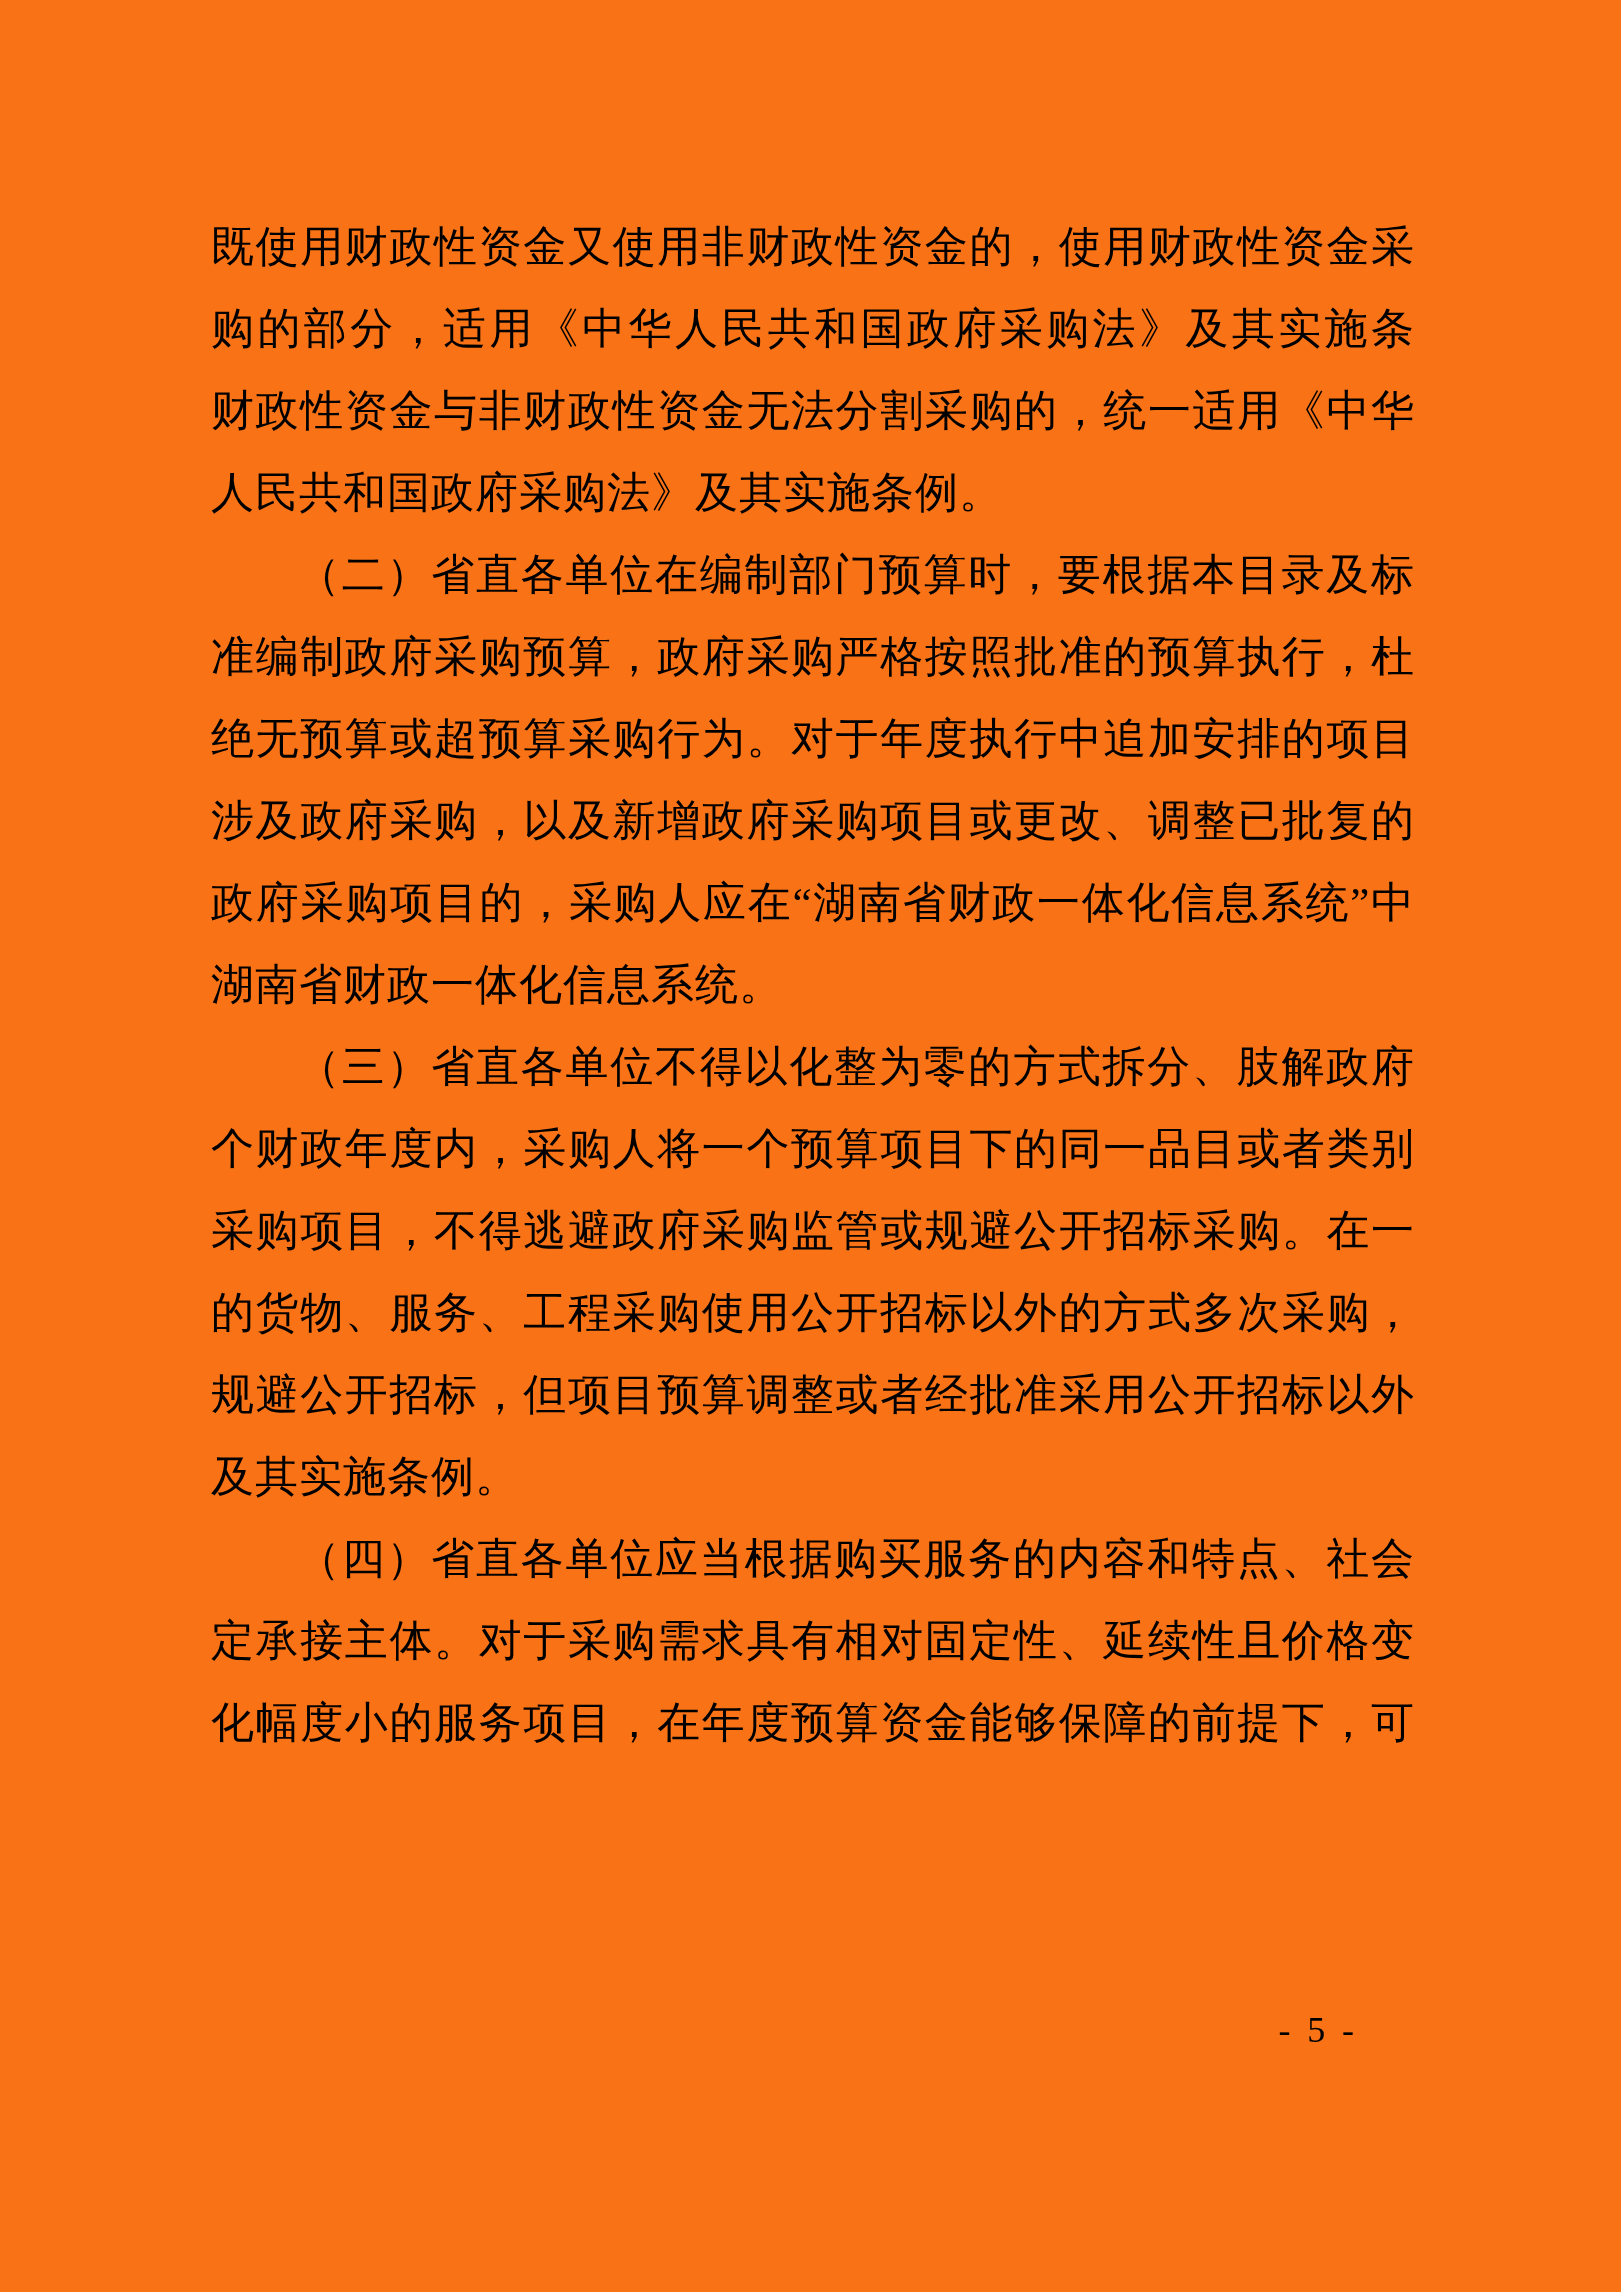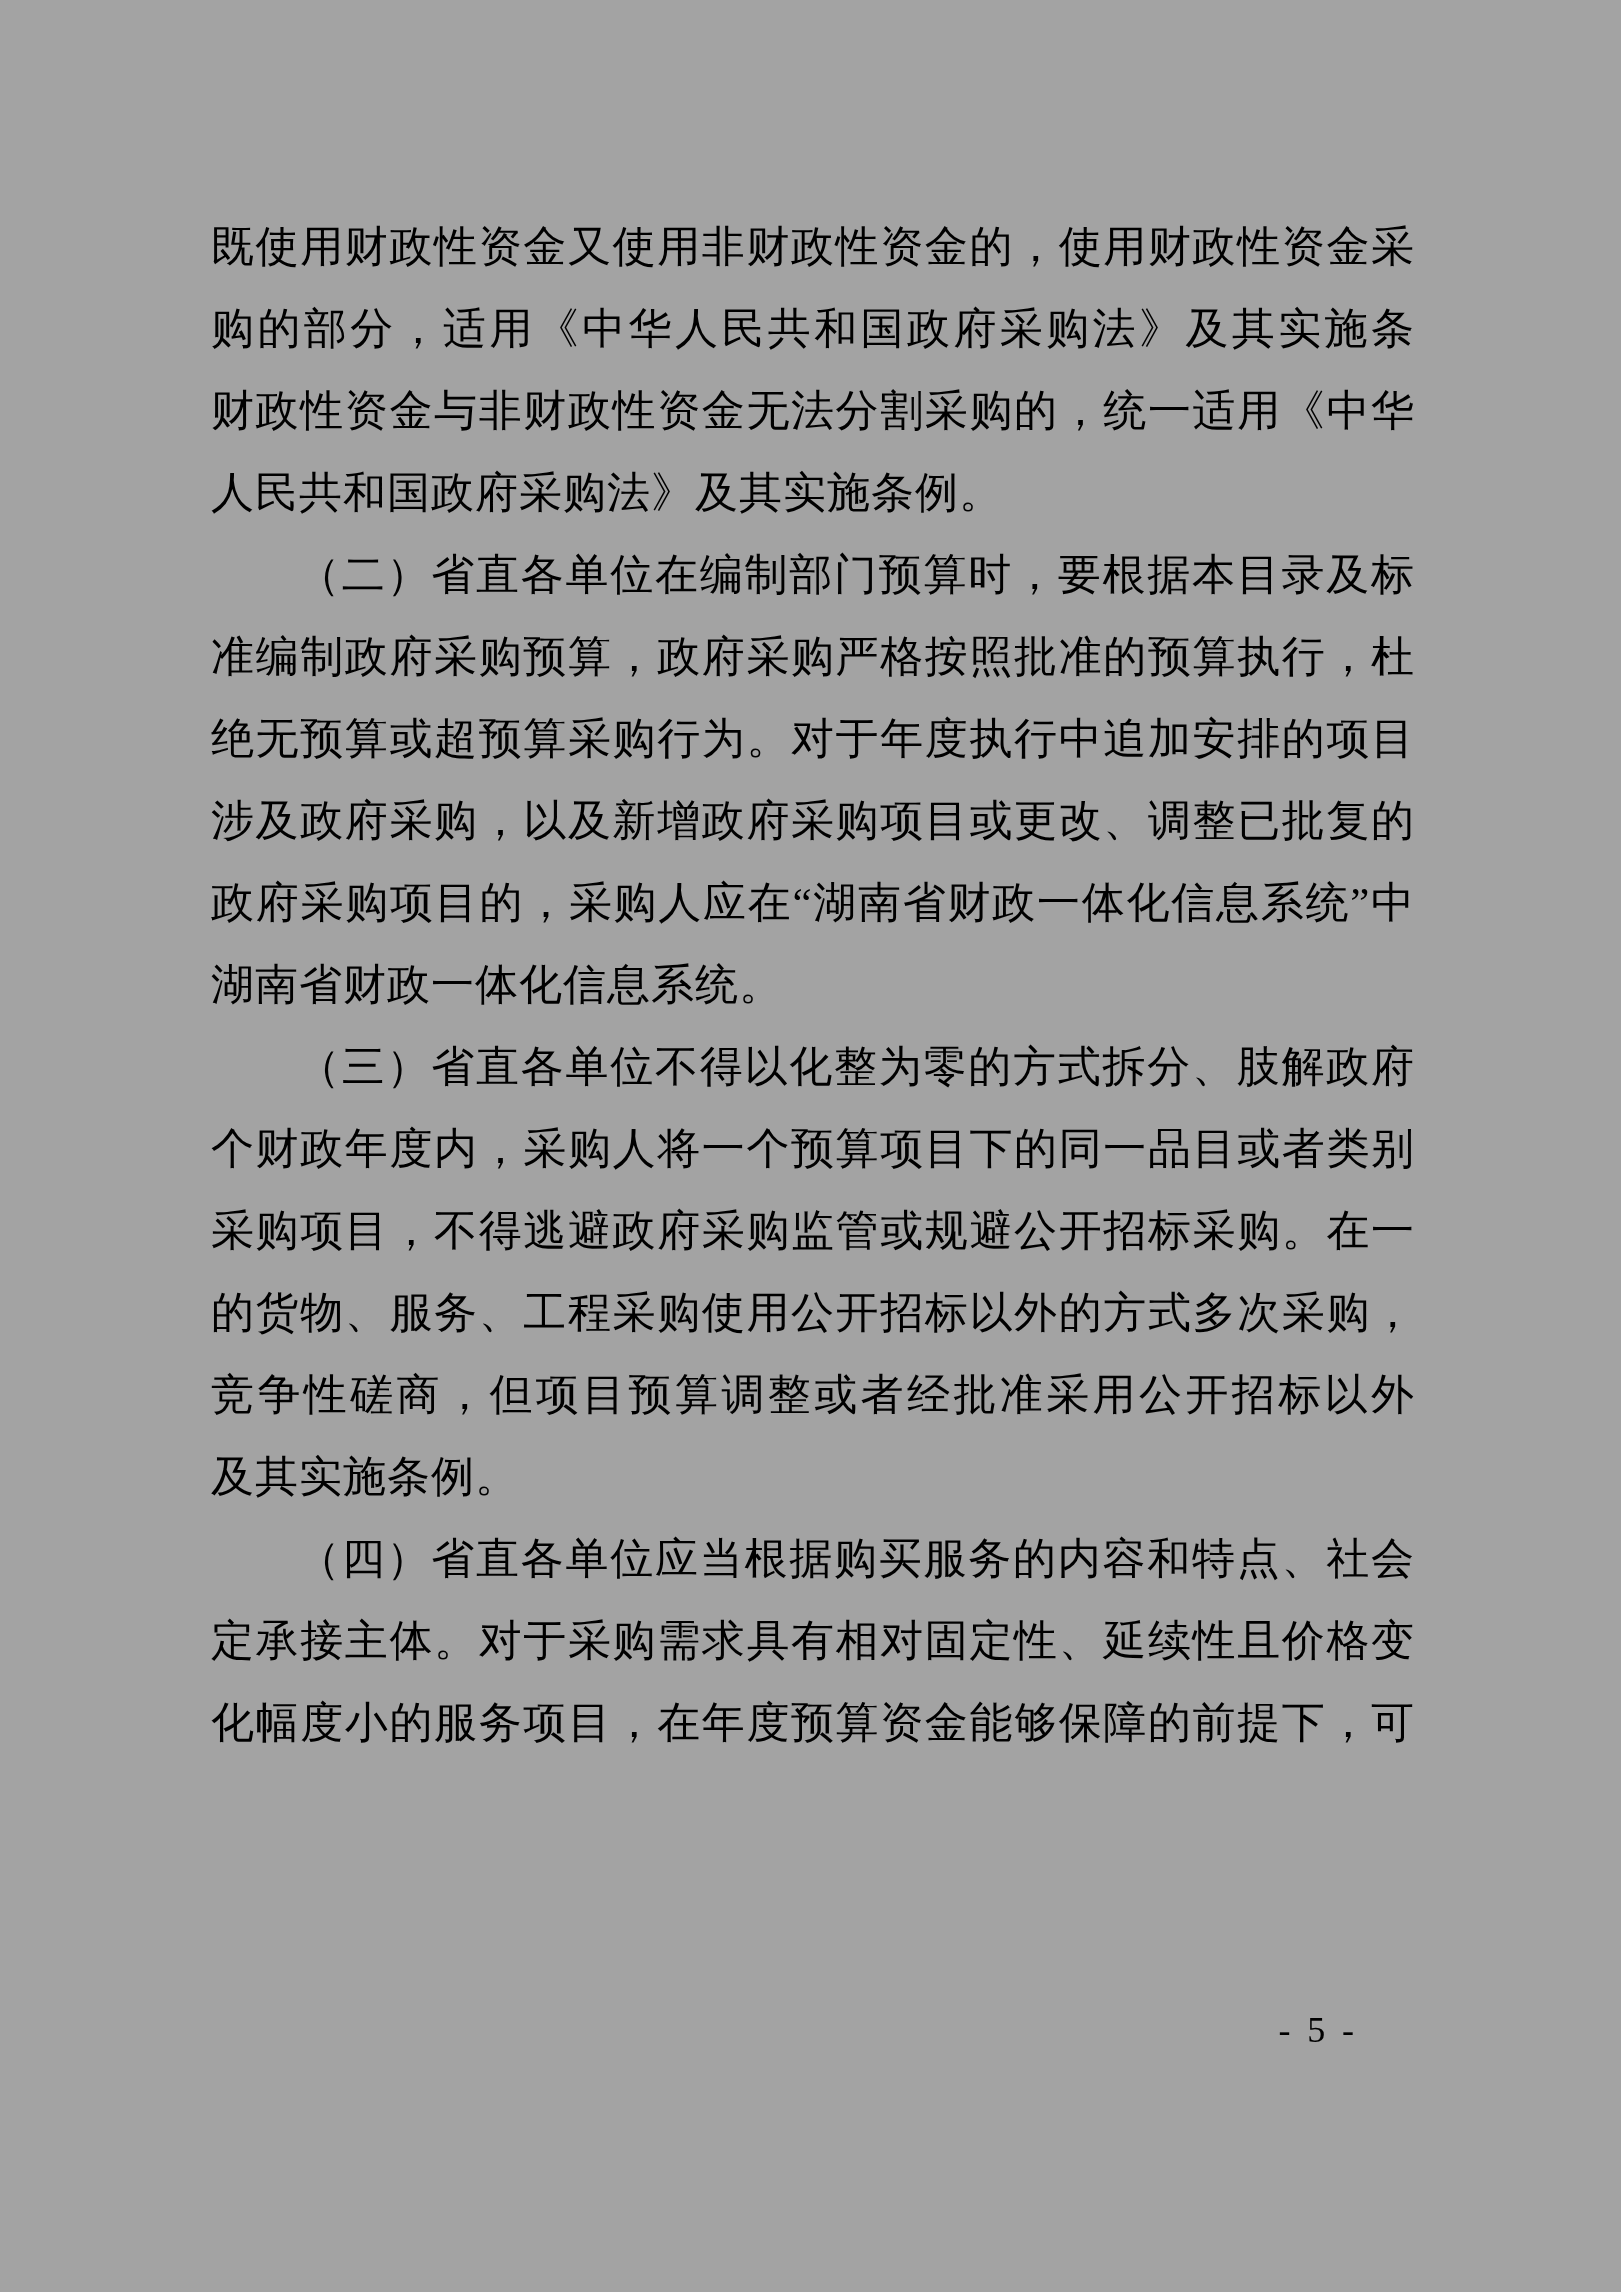--- a/index.html
+++ b/index.html
@@ -8,21 +8,21 @@
     height: 2293px;
     background: #ffffff;
     font-family: "Liberation Serif", "DejaVu Serif", serif;
     color: #000000;
     overflow: hidden;
   }
   .page {
     position: relative;
     width: 1621px;
     height: 2293px;
-    background: #a3a3a3;
+    background: #f97316;
   }
   .doc-body {
     position: absolute;
     left: 211px;
     top: 206px;
     width: 1204px;
   }
   .line {
     height: 82px;
     line-height: 82px;
@@ -64,21 +64,21 @@
     <div class="line indent">（二）省直各单位在编制部门预算时，要根据本目录及标</div>
     <div class="line">准编制政府采购预算，政府采购严格按照批准的预算执行，杜</div>
     <div class="line">绝无预算或超预算采购行为。对于年度执行中追加安排的项目</div>
     <div class="line">涉及政府采购，以及新增政府采购项目或更改、调整已批复的</div>
     <div class="line">政府采购项目的，采购人应在“湖南省财政一体化信息系统”中</div>
     <div class="line end">湖南省财政一体化信息系统。</div>
     <div class="line indent">（三）省直各单位不得以化整为零的方式拆分、肢解政府</div>
     <div class="line">个财政年度内，采购人将一个预算项目下的同一品目或者类别</div>
     <div class="line">采购项目，不得逃避政府采购监管或规避公开招标采购。在一</div>
     <div class="line">的货物、服务、工程采购使用公开招标以外的方式多次采购，</div>
-    <div class="line">竞争性磋商，但项目预算调整或者经批准采用公开招标以外</div>
+    <div class="line">规避公开招标，但项目预算调整或者经批准采用公开招标以外</div>
     <div class="line end">及其实施条例。</div>
     <div class="line indent">（四）省直各单位应当根据购买服务的内容和特点、社会</div>
     <div class="line">定承接主体。对于采购需求具有相对固定性、延续性且价格变</div>
     <div class="line">化幅度小的服务项目，在年度预算资金能够保障的前提下，可</div>
   </div>
   <div class="page-number">- 5 -</div>
 </div>
 
 
 </body></html>

